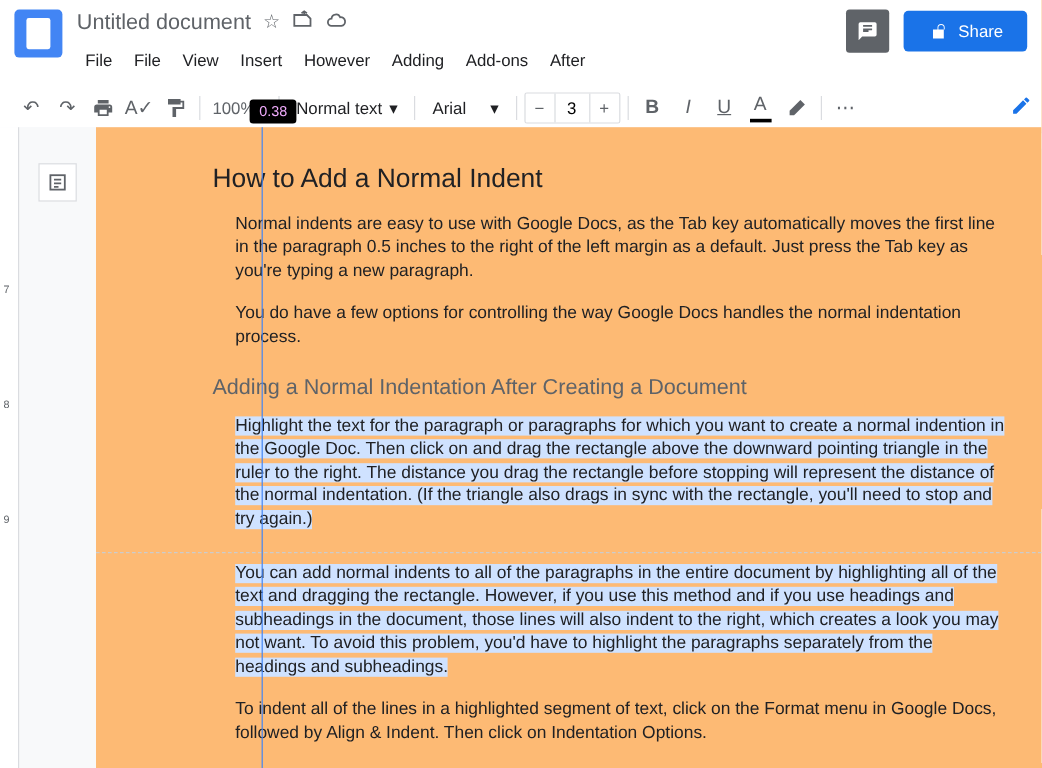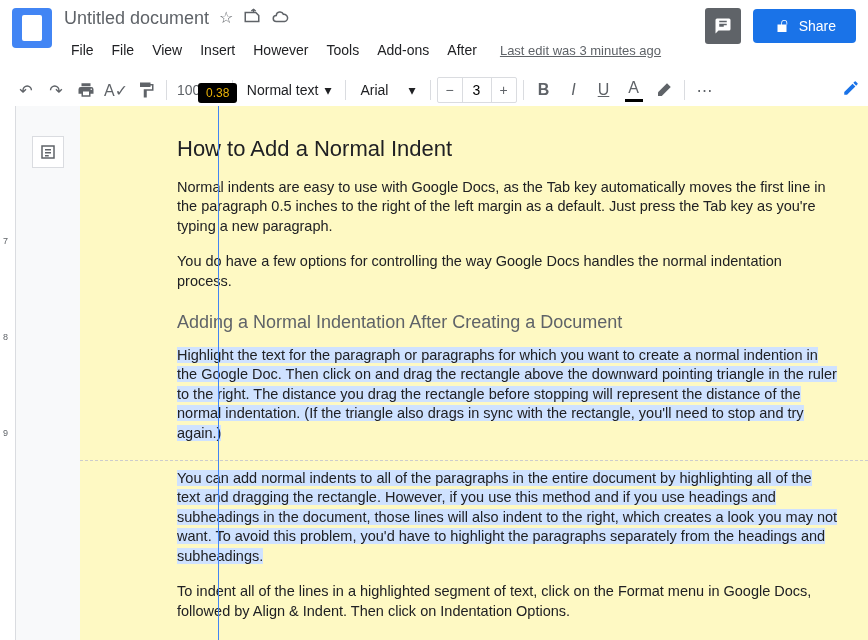--- a/index.html
+++ b/index.html
@@ -23,36 +23,36 @@
 .zoom-box { display: flex; align-items: center; gap: 2px; font-size: 14px; color: #5f6368; padding: 0 4px; position: relative; }
 .style-select { font-size: 14px; color: #202124; padding: 0 8px; display: flex; align-items: flex-end; gap: 6px; cursor: pointer; }
 .font-select { font-size: 14px; color: #202124; padding: 0 8px; display: flex; align-items: center; gap: 20px; cursor: pointer; }
 .size-group { display: flex; align-items: center; border: 1px solid #dadce0; border-radius: 2px; }
 .size-btn { width: 24px; height: 24px; display: flex; align-items: center; justify-content: center; cursor: pointer; color: #5f6368; font-size: 14px; }
 .size-val { width: 30px; text-align: center; font-size: 14px; border-left: 1px solid #dadce0; border-right: 1px solid #dadce0; height: 24px; line-height: 24px; }
 .edit-pencil { position: absolute; right: 4px; background: #fff; padding: 4px; color: #1a73e8; cursor: pointer; }
 .ruler { height: 14px; background: #fff; position: relative; border-bottom: 1px solid #dadce0; font-size: 9px; color: #5f6368; }
 .ruler-marks { position: absolute; left: 85px; right: 0; height: 100%; }
 .ruler-num { position: absolute; top: 1px; }
-.indent-tooltip { position: absolute; top: -28px; left: 198px; background: #000; color: #eab308; padding: 3px 8px; border-radius: 3px; font-size: 12px; z-index: 100; }
+.indent-tooltip { position: absolute; top: -28px; left: 208px; background: #000; color: #f0abfc; padding: 3px 8px; border-radius: 3px; font-size: 12px; z-index: 100; }
 .indent-marker { position: absolute; top: 0; left: 218px; }
 .indent-rect { width: 10px; height: 6px; background: #4285f4; margin-left: -5px; }
 .indent-tri { width: 0; height: 0; border-left: 5px solid transparent; border-right: 5px solid transparent; border-top: 6px solid #4285f4; margin-left: -5px; }
 .right-marker { position: absolute; top: 6px; left: 800px; width: 0; height: 0; border-left: 5px solid transparent; border-right: 5px solid transparent; border-top: 6px solid #4285f4; }
 .workspace { display: flex; position: absolute; top: 106px; bottom: 0; left: 0; right: 0; background: #f8f9fa; }
 .v-ruler { width: 16px; background: #fff; border-right: 1px solid #dadce0; position: relative; font-size: 9px; color: #5f6368; }
 .v-num { position: absolute; left: 3px; }
 .outline-col { width: 64px; background: #f8f9fa; padding-top: 30px; display: flex; justify-content: center; }
 .outline-btn { width: 32px; height: 32px; border: 1px solid #dadce0; background: #fff; display: flex; align-items: center; justify-content: center; cursor: pointer; }
-.page { background: #fef9c3; width: 788px; position: relative; padding: 28px 0 0 0; }
+.page { background: #fdba74; width: 788px; position: relative; padding: 28px 0 0 0; }
 .indent-line { position: absolute; left: 138px; top: 0; bottom: 0; width: 1px; background: #4285f4; z-index: 5; }
 .content { padding: 0 30px 0 97px; font-size: 14.5px; color: #202124; line-height: 1.35; }
 .h1 { font-size: 22px; font-weight: 400; margin-bottom: 14px; color: #202124; }
 .h2 { font-size: 18px; font-weight: 400; margin: 18px 0 12px 0; color: #5f6368; }
-.para { margin-bottom: 16px; }
+.para { margin-bottom: 16px; margin-left: 19px; }
 .hl { background: #cfe2ff; }
 .page-break { border-top: 1px dashed #ccc; margin: 8px -30px 8px -97px; }
 svg { width: 18px; height: 18px; }
 .tc-underline { border-bottom: 3px solid #000; padding-bottom: 2px; display: inline-block; width: 18px; text-align: center; }
 </style>
 </head>
 <body>
 
 <div class="header">
   <div class="doc-icon"></div>
@@ -72,24 +72,23 @@
             <path d="M18 18H7a4 4 0 010-8 5 5 0 019.6-1.5A3.5 3.5 0 0118 18z"></path>
           </svg>
       </span>
     </div>
     <div class="menu-bar">
       <span class="menu-item">File</span>
       <span class="menu-item">File</span>
       <span class="menu-item">View</span>
       <span class="menu-item">Insert</span>
       <span class="menu-item">However</span>
-      <span class="menu-item">Tools</span>
+      <span class="menu-item">Adding</span>
       <span class="menu-item">Add-ons</span>
       <span class="menu-item">After</span>
-      <span class="last-edit">Last edit was 3 minutes ago</span>
     </div>
   </div>
   <div class="header-right">
     <div class="comment-btn">
       <svg viewBox="0 0 24 24" fill="#fff">
           <path d="M20 2H4a2 2 0 00-2 2v18l4-4h14a2 2 0 002-2V4a2 2 0 00-2-2zM7 9h10v2H7zm6 4H7v-2h6zm4-6H7V5h10z"></path>
         </svg>
     </div>
     <div class="share-btn">
       <svg viewBox="0 0 24 24" fill="#fff" width="14" height="14">

